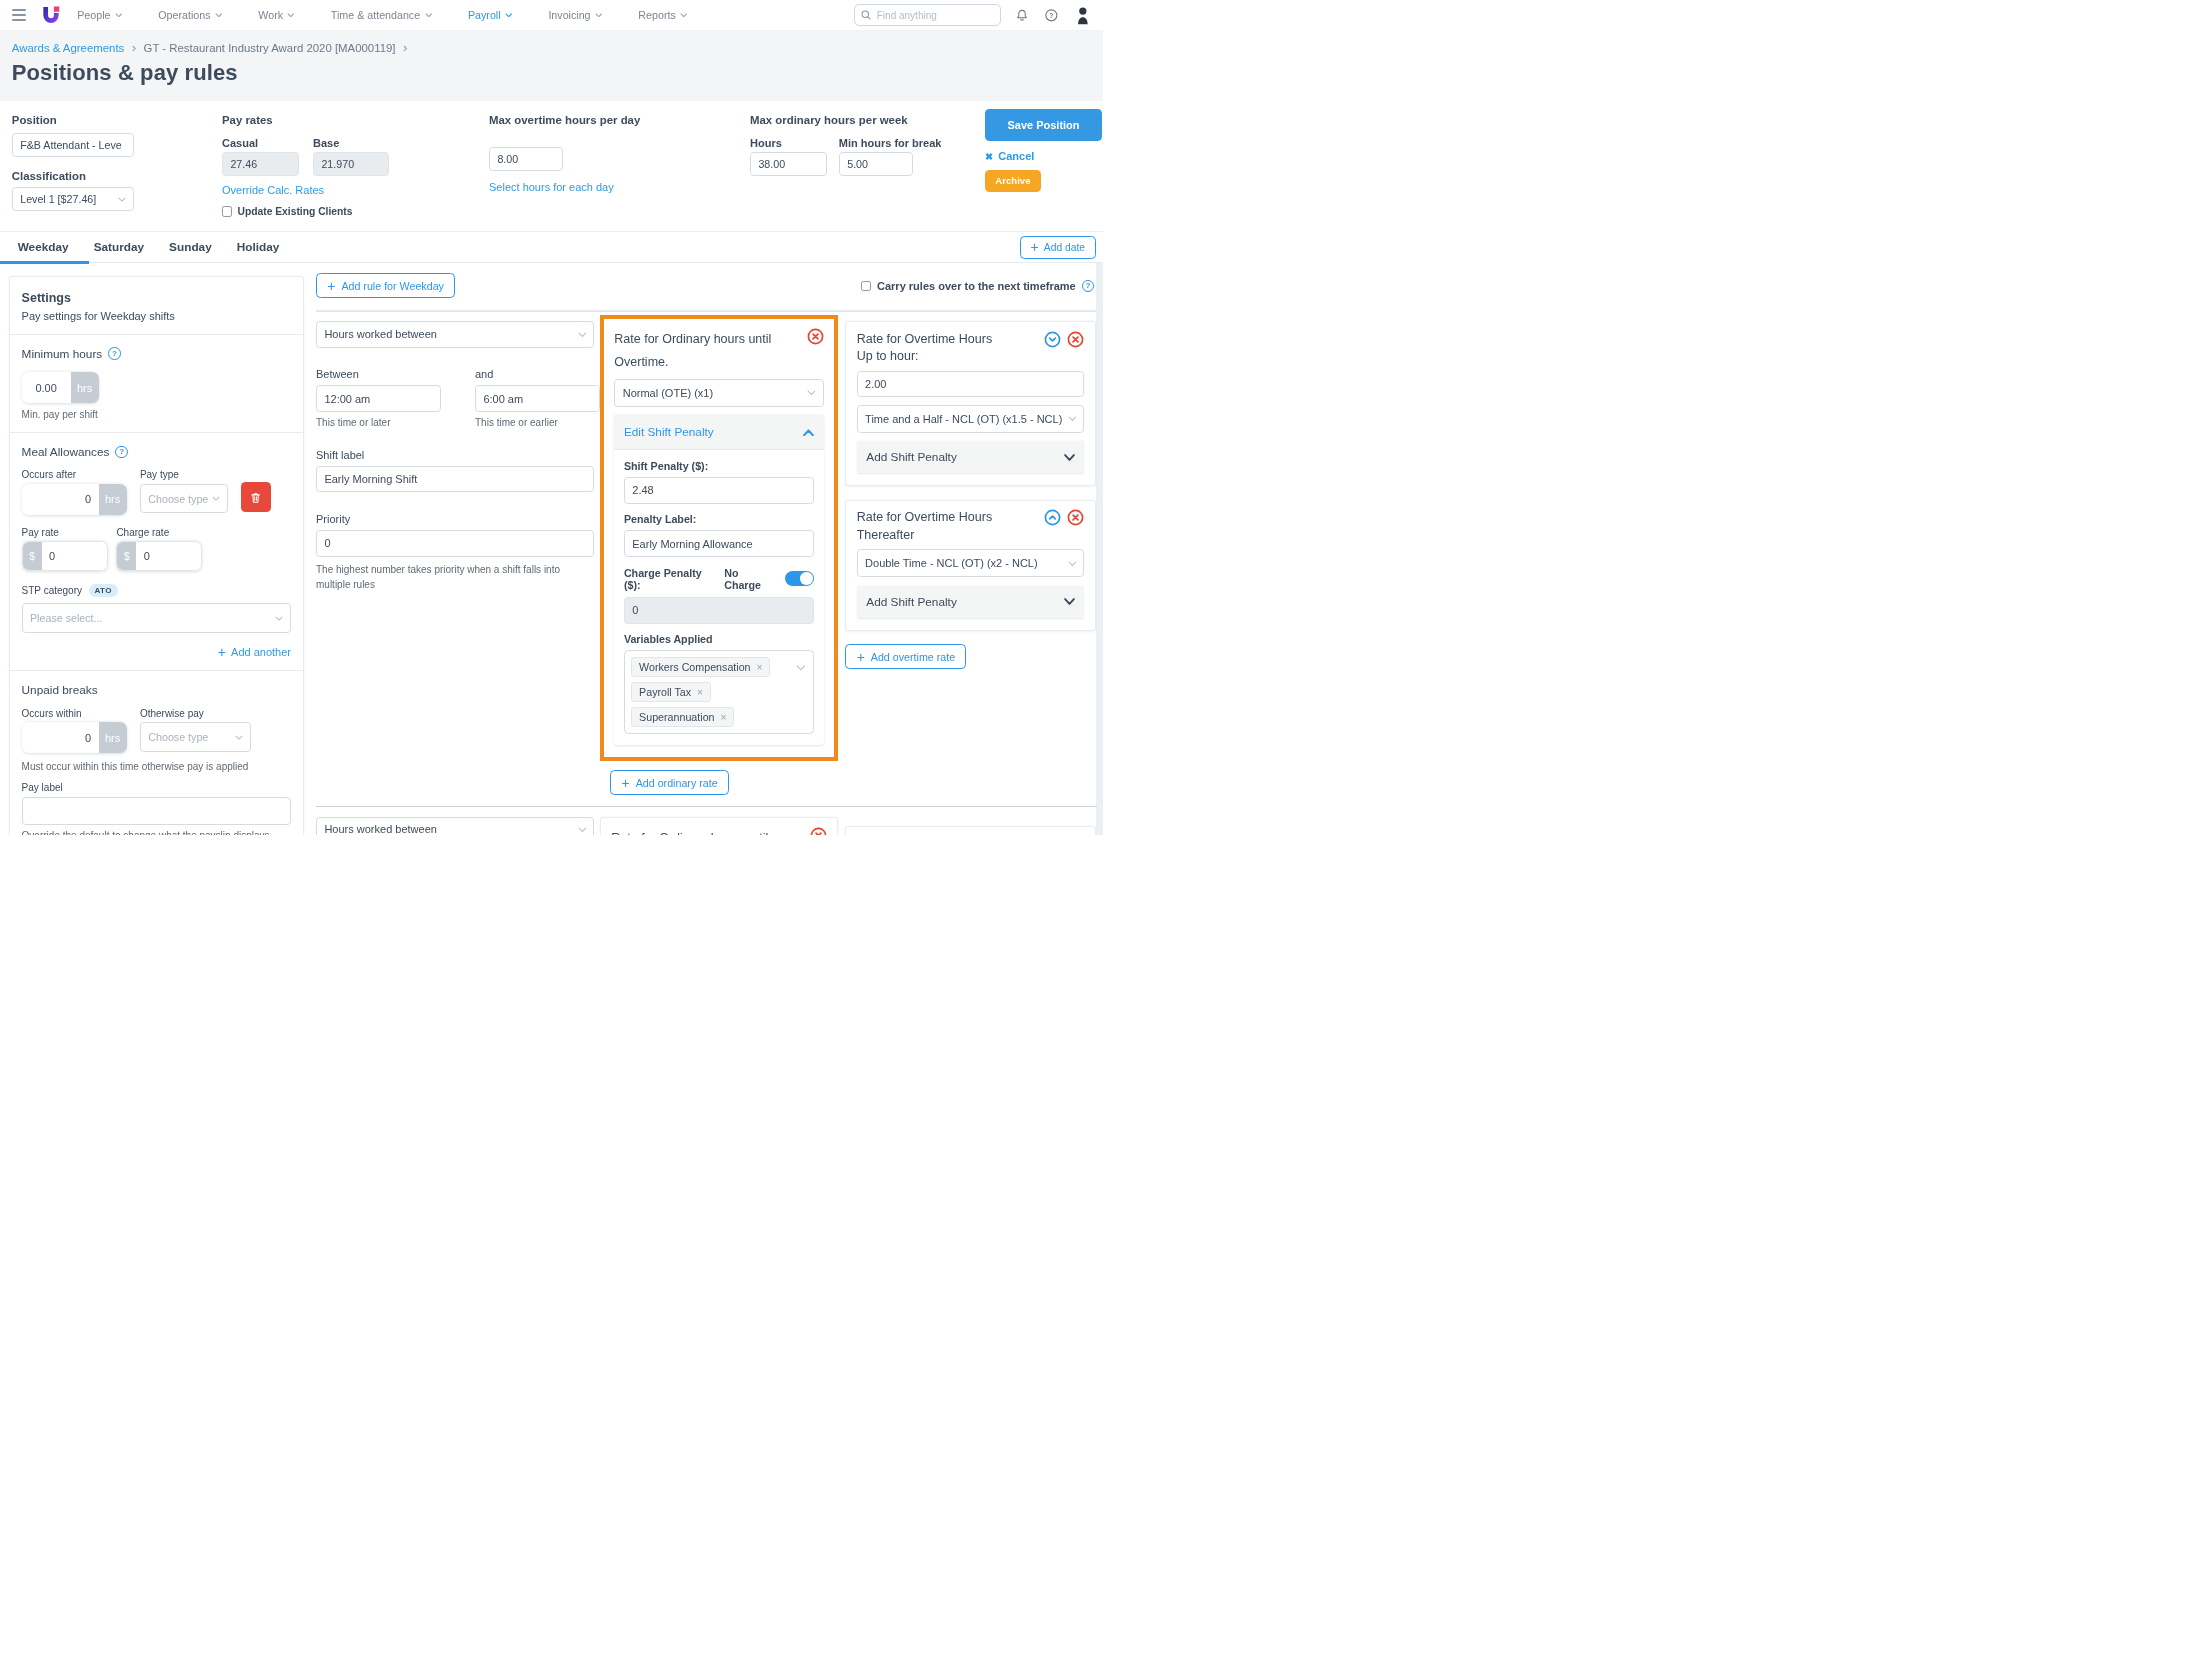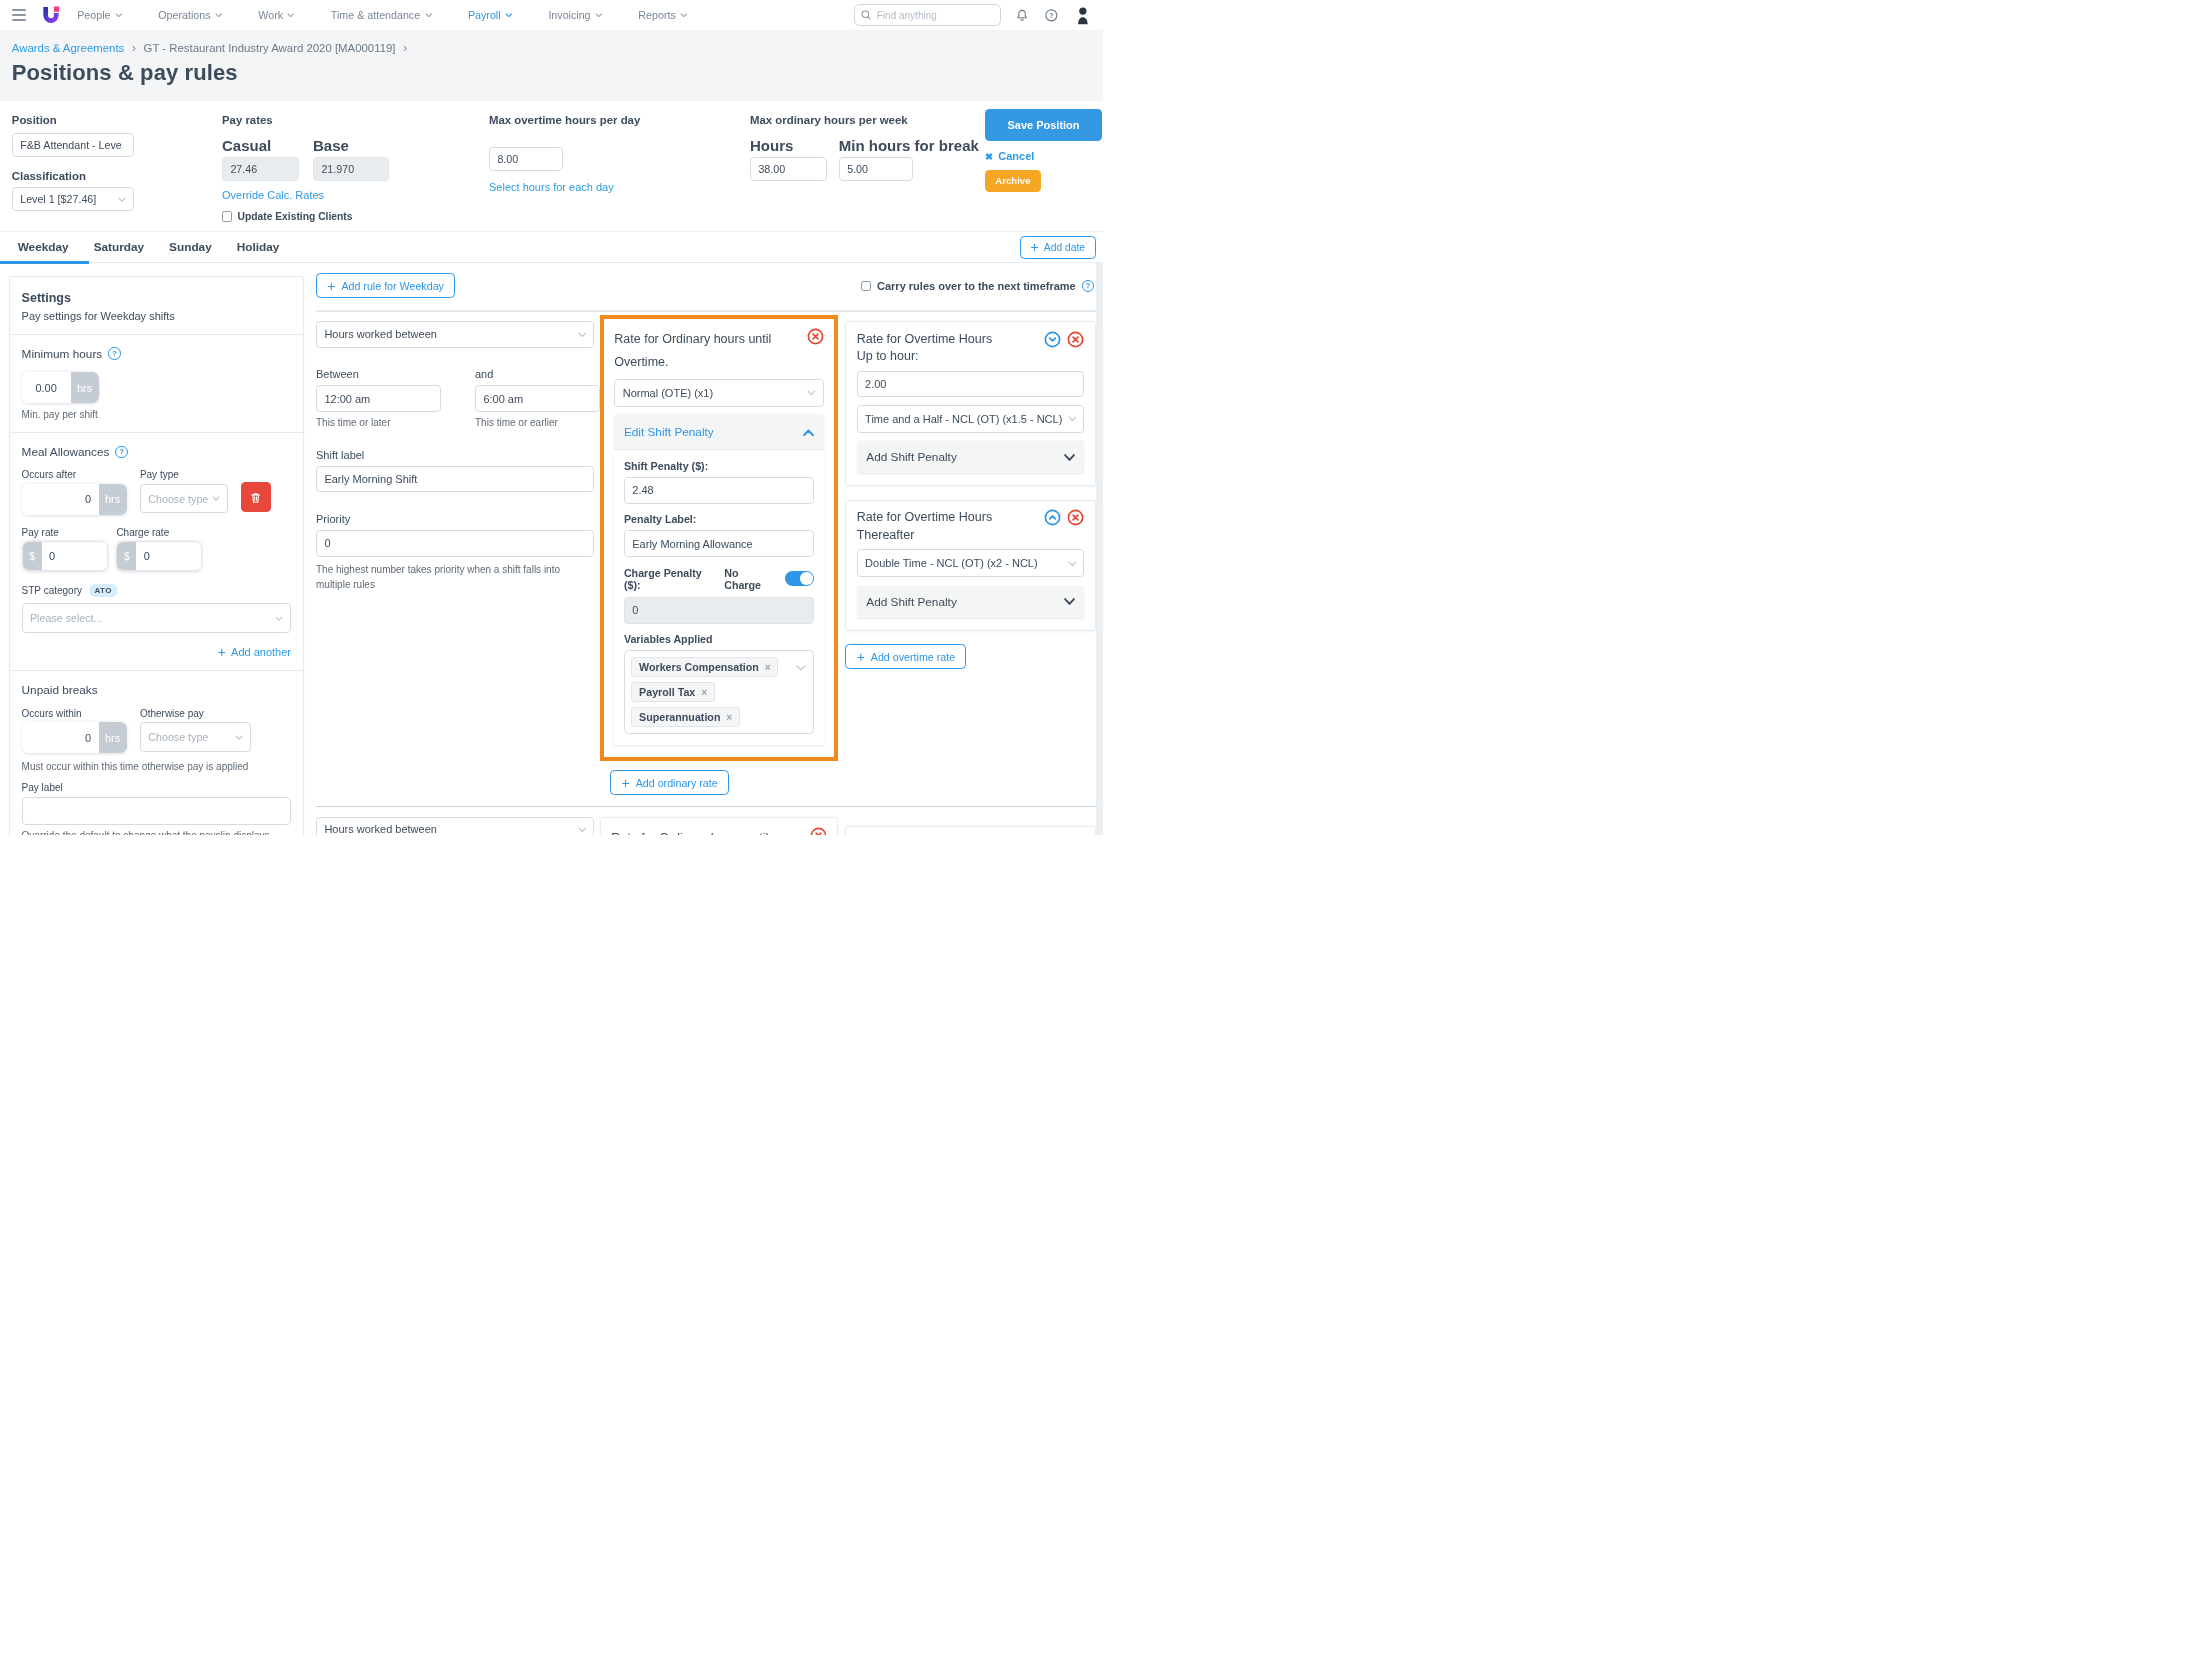--- a/index.html
+++ b/index.html
@@ -29,21 +29,21 @@
   .breadcrumb { display:flex; align-items:center; gap:7.4px; font-size:11.4px; }
   .breadcrumb .root { color:#2e9be6; cursor:pointer; }
   .breadcrumb .cur { color:#6e7988; }
   .breadcrumb .sep { color:#8a94a2; font-size:13.3px; line-height:1; }
   .pagetitle { font-size:22px; font-weight:bold; color:#3d4b5c; margin-top:5.9px; letter-spacing:0.1px;}
 
   
   .formsec { position:relative; height:131px; background:#fff; border-bottom:0.7px solid #eceff1;}
   .fcol { position:absolute; top:13.3px; }
   .fheading { font-size:11.4px; font-weight:bold; color:#3d4b5c; }
-  .flabel { font-size:15px; font-weight:bold; color:#3d4b5c; margin-bottom:3.7px;}
+  .flabel { font-size:11px; font-weight:bold; color:#3d4b5c; margin-bottom:3.7px;}
   .tinput { height:24px; border:0.7px solid #d6dbe1; border-radius:3.7px; background:#fff; font-size:10.7px; color:#3d4b5c; padding:0 7.4px; font-family:inherit; outline:none; display:block;}
   .tinput.gray { background:#e9ecef; border-color:#e0e4e8; }
   .select { position:relative; height:24px; border:0.7px solid #d6dbe1; border-radius:3.7px; background:#fff; display:flex; align-items:center; padding:0 19px 0 7.4px; cursor:pointer; font-size:10.7px; color:#3d4b5c; white-space:nowrap; overflow:hidden;}
   .select .chev { position:absolute; right:6.6px; top:50%; margin-top:-2.2px; }
   .select .ph { color:#a9b2bc; }
   .bluelink { color:#2e9be6; font-size:11px; cursor:pointer; }
   .chkrow { display:flex; align-items:center; gap:5.2px; cursor:pointer; }
   .chkbox { width:10.3px; height:10.3px; border:1.2px solid #8f99a4; border-radius:2.2px; background:#fff; flex:none;}
   .chklabel { font-size:10.3px; font-weight:bold; color:#3d4b5c; }
   .btn-save { width:117px; height:32px; background:#3598e2; color:#fff; font-size:11px; font-weight:bold; border:none; border-radius:4.4px; cursor:pointer; font-family:inherit;}
@@ -111,21 +111,21 @@
   .editpanel { margin-top:8.8px; border-radius:2.9px; overflow:hidden; background:#fff; box-shadow:0 0.7px 2.2px rgba(62,75,92,.15);}
   .editpanel-head { background:#f4f5f5; height:34px; display:flex; align-items:center; justify-content:space-between; padding:0 9.6px; cursor:pointer;}
   .editpanel-head .txt { color:#2e96e8; font-size:11.8px; }
   .editpanel-body { border-top:0.7px solid #e5e8ea; padding:9.6px 9.6px 11px; }
   .blbl { font-size:10.7px; font-weight:bold; margin-bottom:5.2px;}
   .editpanel-body .tinput { width:100%; height:26.5px; margin-bottom:9.6px; font-size:11px;}
   .chargerow { display:flex; align-items:center; margin:1.5px 0 6.6px; gap:7.4px;}
   .chargerow .blbl { margin-bottom:0; }
   .toggle { width:29.5px; height:15.5px; border-radius:8px; background:#2e96e8; position:relative; flex:none; cursor:pointer; margin-left:1.5px;}
   .toggle .knob { position:absolute; right:1.5px; top:1.5px; width:12.5px; height:12.5px; background:#fff; border-radius:50%;}
-  .chipsbox { border:0.7px solid #d6dbe1; border-radius:4.4px; padding:5.9px 6.6px; position:relative;font-weight:bold; }
+  .chipsbox { border:0.7px solid #d6dbe1; border-radius:4.4px; padding:5.9px 6.6px; position:relative; }
   .chipsbox .chev { position:absolute; right:8px; top:13.3px;}
   .chip { display:inline-flex; align-items:center; gap:5.9px; background:#f4f5f6; border:0.7px solid #e3e6e9; border-radius:2.9px; padding:2.9px 6.6px; font-size:10.7px; margin-bottom:5.2px; cursor:default;}
   .chipline:last-child .chip { margin-bottom:0; }
   .chip .x { color:#9aa4ae; font-size:10.3px; cursor:pointer; }
 
   .btn-addrate { margin:9.6px 0 0 10.3px; }
 
   .col3 { padding:8.8px 1.5px 0 7.4px; }
   .ot-card { border:0.7px solid #e9ecef; border-radius:2.9px; background:#fff; box-shadow:0 0.7px 2.2px rgba(62,75,92,.07); padding:8.8px 10.3px 11.8px; margin-bottom:13.3px;}
   .ot-card .scope { font-size:12.5px; margin:1.5px 0 7.4px; }

